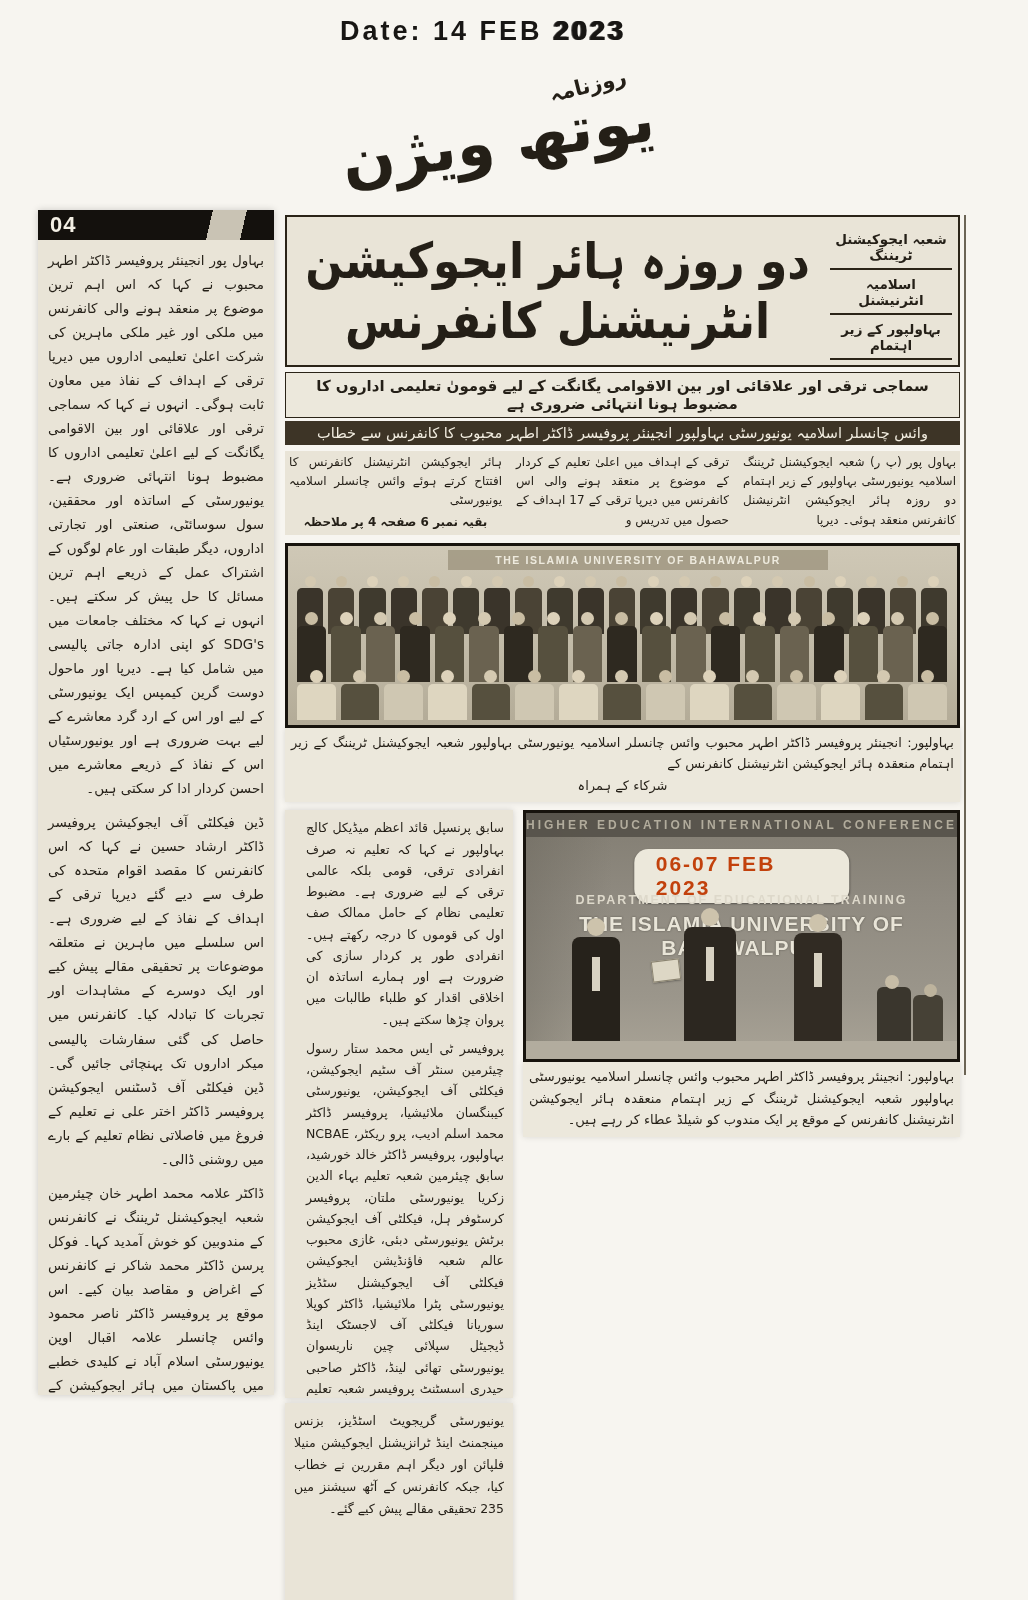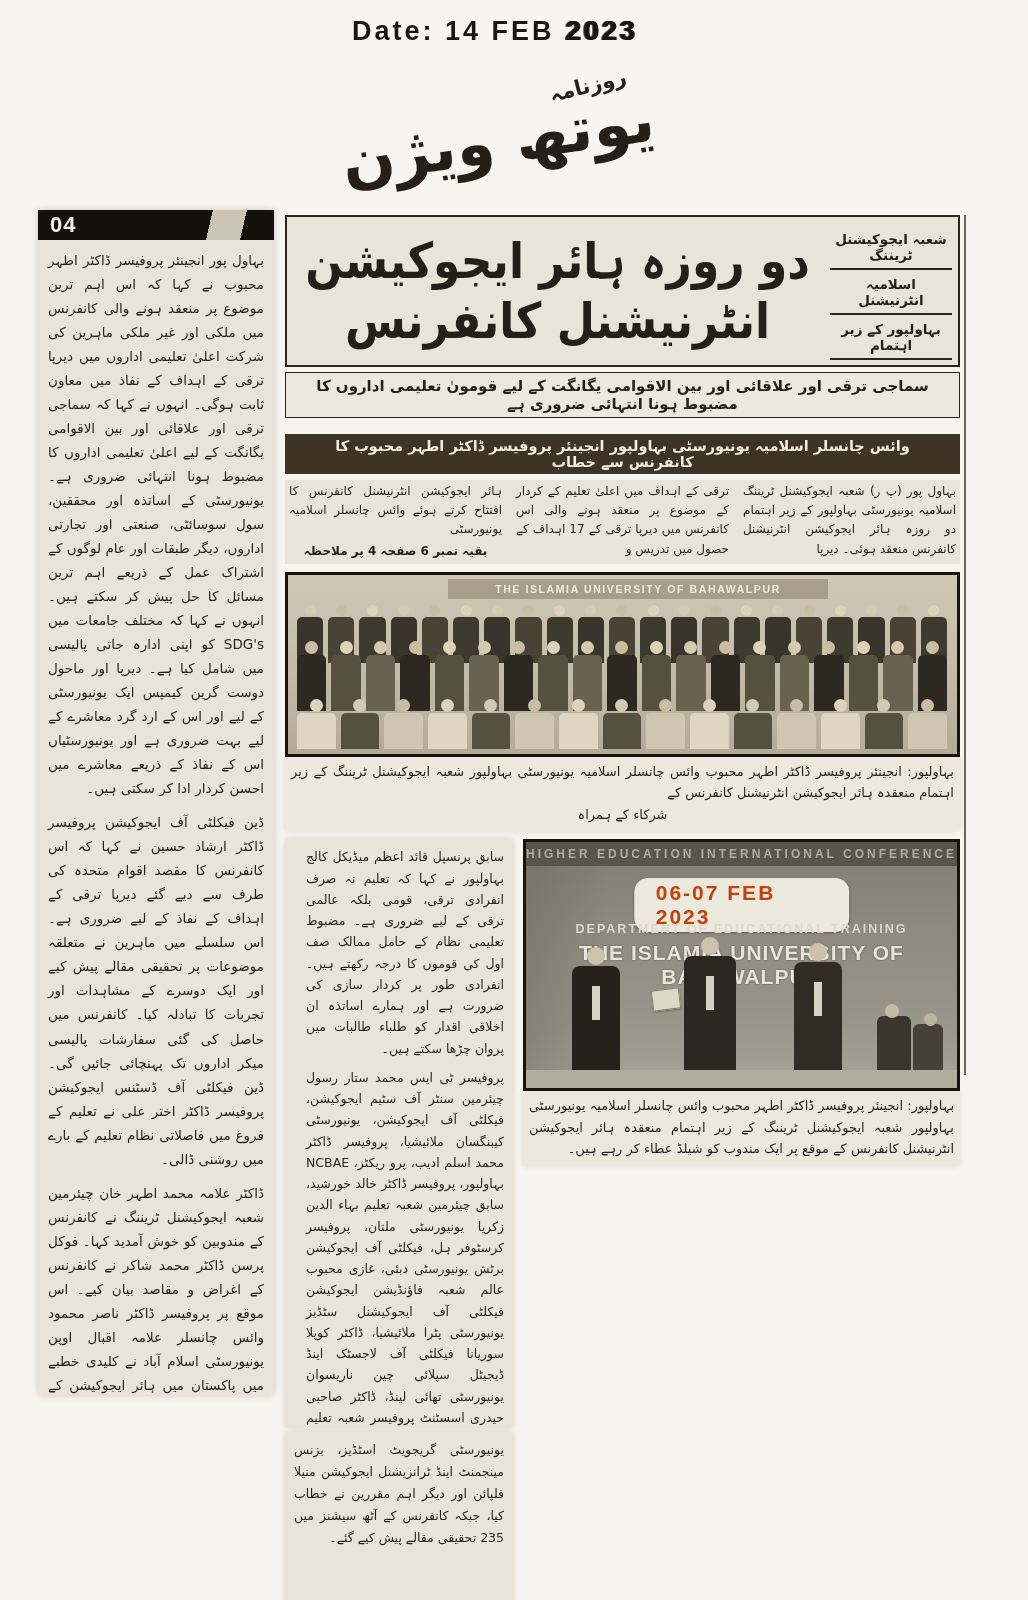--- a/index.html
+++ b/index.html
@@ -5,21 +5,21 @@
   :root{
     --paper:#e9e4d7; --paper2:#ece8dc; --ink:#241f17; --rule:#2b2418;
     --bar:#3d3426; --photo-border:#17130d;
   }
   *{margin:0;padding:0;box-sizing:border-box;}
   body{width:1028px;height:1600px;position:relative;background:#f7f5f0;
        font-family:"DejaVu Sans",sans-serif;color:var(--ink);overflow:hidden;}
   #page{position:absolute;inset:0;}
 
   
-  .stamp{position:absolute;left:352px;top:16px;font-family:"Liberation Sans",sans-serif;
+  .stamp{position:absolute;left:340px;top:16px;font-family:"Liberation Sans",sans-serif;
          font-weight:bold;font-size:27px;letter-spacing:3px;color:#181614;white-space:nowrap;}
   .stamp .year{text-shadow:1.6px 0 0 #181614,-1px 0 0 rgba(24,22,20,.7);}
 
   
   .masthead{position:absolute;left:300px;top:78px;width:400px;height:115px;transform:rotate(-4deg);}
   .masthead .daily{position:absolute;right:70px;top:2px;font-size:21px;font-weight:bold;
                    transform:rotate(-10deg);direction:rtl;}
   .masthead .title{position:absolute;left:40px;top:26px;font-size:62px;font-weight:900;
                    direction:rtl;letter-spacing:-2px;transform:rotate(-4deg);}
 
@@ -42,22 +42,22 @@
                 border:2.5px solid var(--rule);}
   .kicker{position:absolute;right:6px;top:8px;width:122px;direction:rtl;}
   .kicker-item{font-size:13.5px;font-weight:bold;text-align:center;padding:6px 2px 5px;
                border-bottom:2px solid var(--rule);}
   .headline-title{position:absolute;left:8px;right:138px;top:0;bottom:0;display:flex;
                   align-items:center;justify-content:center;direction:rtl;text-align:center;
                   font-size:44px;font-weight:900;line-height:1.22;transform:scaleY(1.12);}
 
   .subhead1{margin-top:5px;border:1.5px solid var(--rule);background:var(--paper2);
             direction:rtl;text-align:center;font-size:15px;font-weight:bold;padding:4px 8px;}
-  .subhead2{margin-top:16px;background:var(--bar);color:#f2ede0;direction:rtl;text-align:center;
-            font-size:14.5px;font-weight:bold;padding:4px 20px;}
+  .subhead2{margin-top:3px;background:var(--bar);color:#f2ede0;direction:rtl;text-align:center;
+            font-size:14.5px;font-weight:normal;padding:4px 20px;}
 
   .intro-cols{margin-top:6px;display:flex;gap:14px;direction:rtl;height:84px;overflow:hidden;
               background:var(--paper);padding:2px 4px;}
   .intro-col{flex:1;font-size:12px;line-height:1.6;text-align:justify;}
   .intro-cont{font-weight:bold;display:block;text-align:center;margin-top:2px;}
 
   
   .photo1{margin-top:8px;position:relative;height:185px;border:3px solid var(--photo-border);
           background:linear-gradient(180deg,#cfc8b6 0%,#c2bba8 55%,#b3ab97 100%);overflow:hidden;}
   .photo1-banner{position:absolute;top:4px;left:160px;width:380px;height:20px;line-height:20px;

